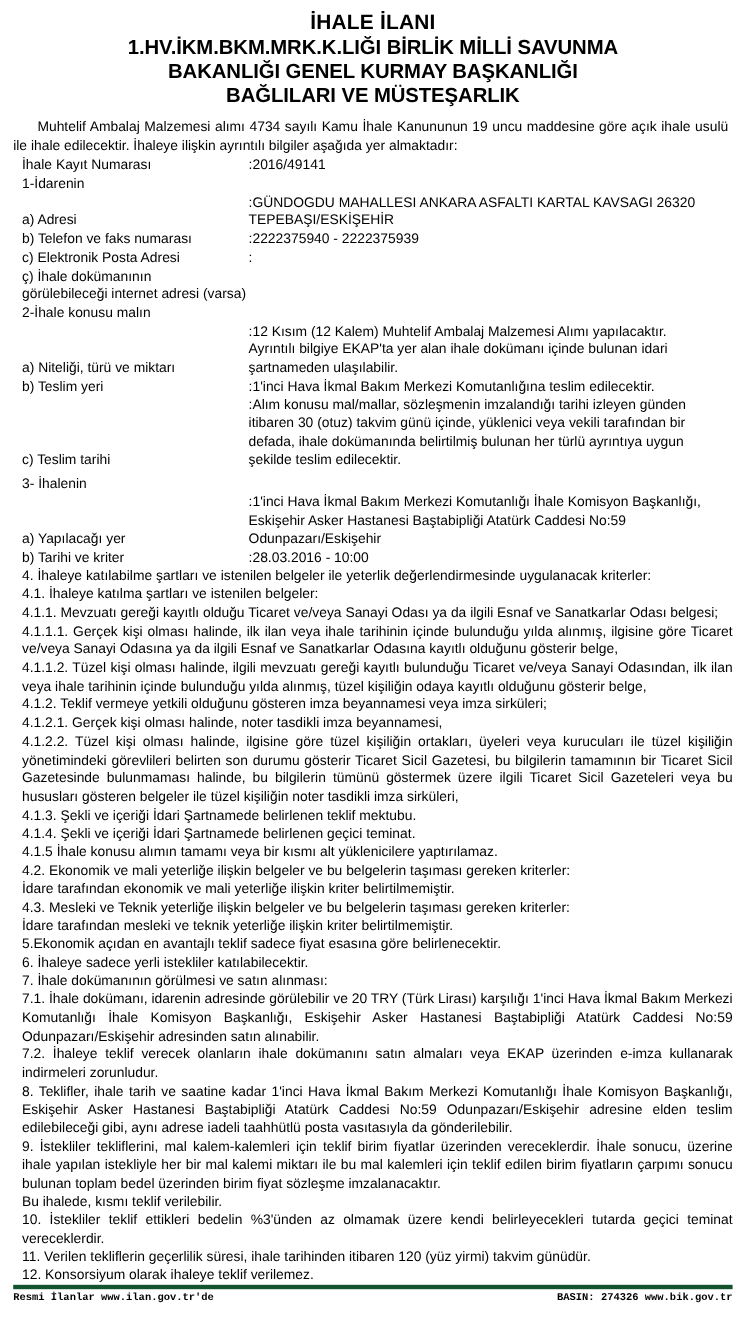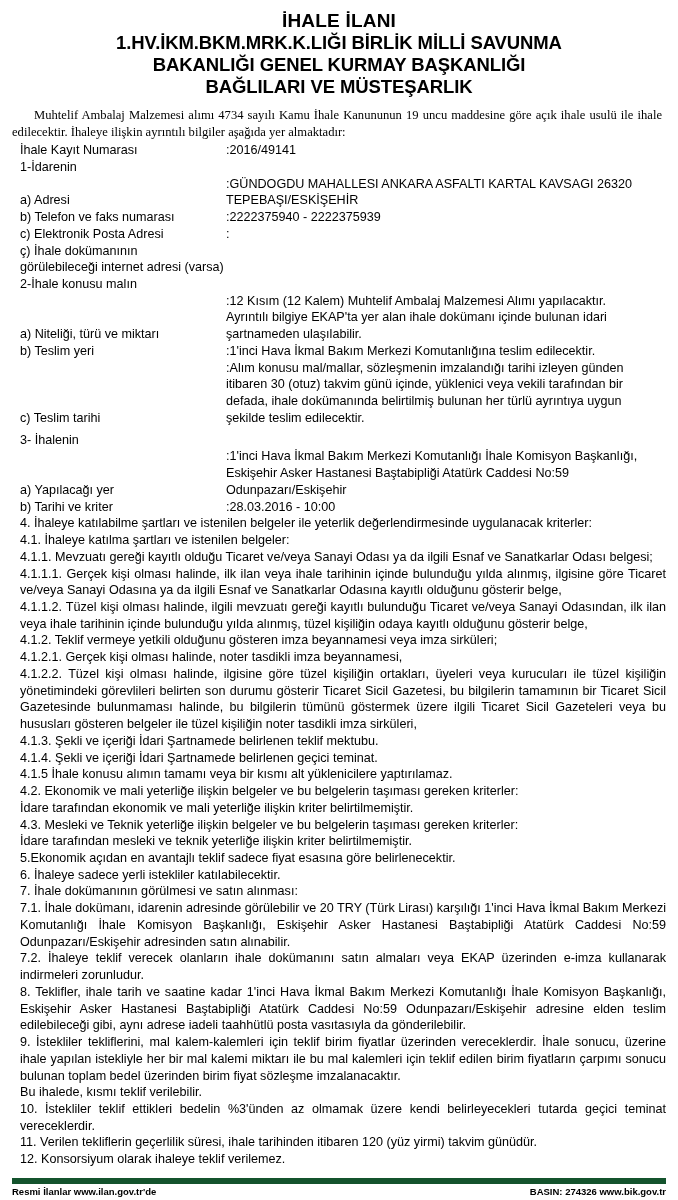--- a/index.html
+++ b/index.html
@@ -36,21 +36,20 @@
   .title-line-4 {
     font-size: 18.5px;
     letter-spacing: -0.1px;
   }
   .intro {
     font-size: 12.6px;
     line-height: 1.36;
     text-align: justify;
     text-indent: 22px;
     margin: 0 4px 1px 0;
-    font-family: Liberation Serif, serif;
   }
   .section-line {
     font-size: 12.6px;
     line-height: 1.33;
     margin: 0;
   }
   .row {
     display: flex;
     font-size: 12.6px;
     line-height: 1.33;
@@ -77,27 +76,27 @@
   .para {
     font-size: 12.6px;
     line-height: 1.33;
     margin: 0;
     text-align: justify;
     padding-left: 8px;
   }
   .spacer-sm { height: 5px; }
   .footer {
     position: relative;
-    margin-top: 10px;
-    border-top: 6px solid #14532d;
+    border-top: 4px solid #14532d;
     padding-top: 2px;
     display: flex;
     justify-content: space-between;
     font-size: 9.5px;
     font-weight: bold;
+    font-family: Liberation Mono, monospace;
   }
   .footer .left { text-align: left; }
   .footer .right { text-align: right; }
 </style>
 </head>
 <body>
 
 <div class="page">
 
   <div class="title-block">

